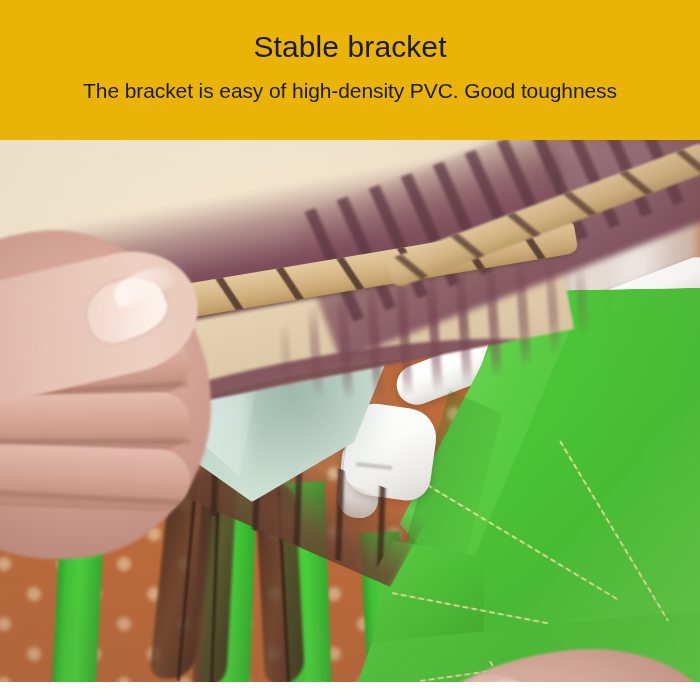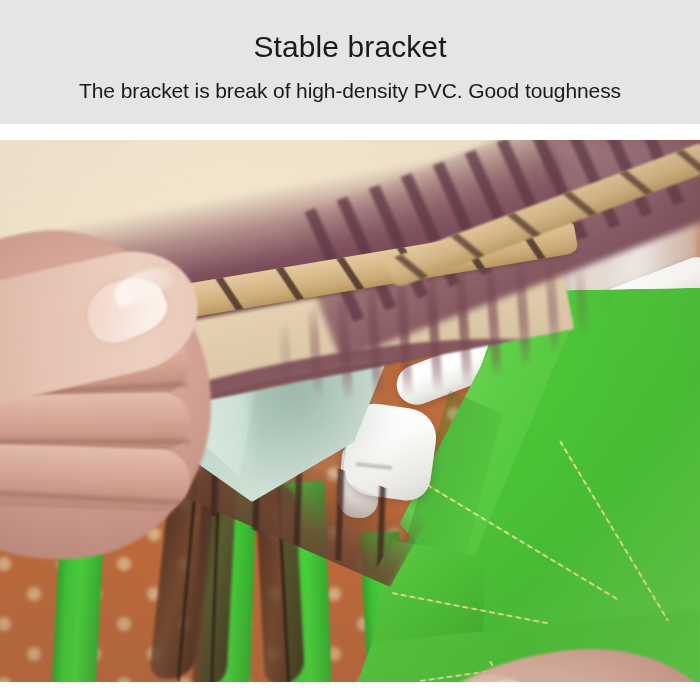--- a/index.html
+++ b/index.html
@@ -21,22 +21,22 @@
     background: #ffffff;
     overflow: hidden;
   }
 
   
   .header {
     position: absolute;
     left: 0;
     top: 0;
     width: 700px;
-    height: 124px;
-    background: #e5e5e5;
+    height: 140px;
+    background: #eab308;
     text-align: center;
     box-sizing: border-box;
   }
   .title {
     position: absolute;
     left: 0;
     top: 29px;
     width: 700px;
     font-size: 30px;
     line-height: 36px;
@@ -475,21 +475,21 @@
   }
 </style>
 </head>
 <body>
 
 <div id="page">
 
   <div class="header">
     <div class="title">Stable bracket</div>
     <div class="subtitle">
-      <span class="ln">The bracket is break of high-density PVC. Good toughness</span>
+      <span class="ln">The bracket is easy of high-density PVC. Good toughness</span>
     </div>
   </div>
 
   <div class="photo">
 
     <div class="layer bg-left-blur"></div>
     <div class="layer bg-right"></div>
     <div class="layer bg-bar-a"></div>
     <div class="layer bg-bar-b"></div>
     <div class="layer bg-bar-c"></div>

